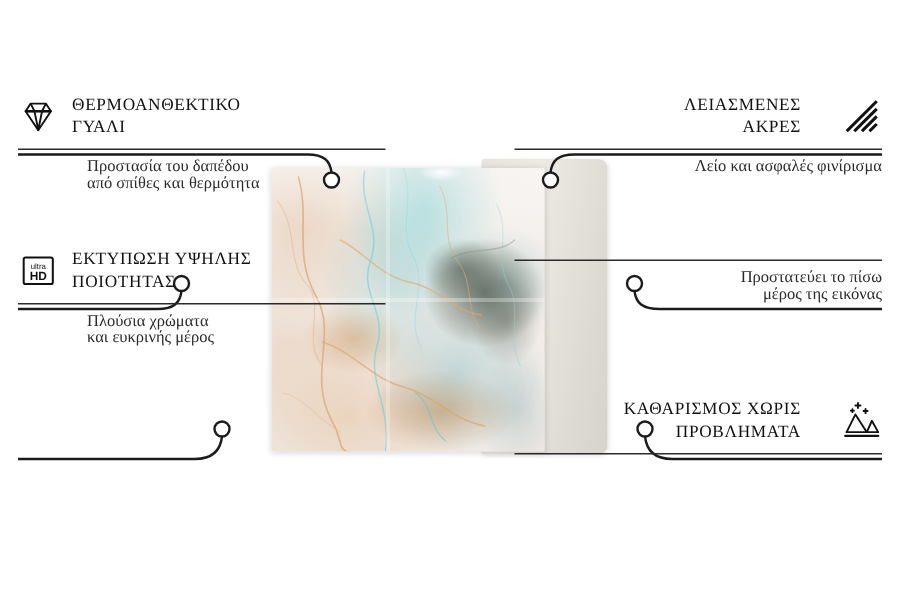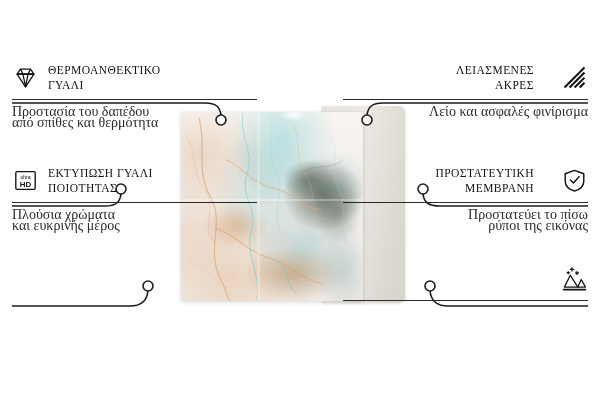--- a/index.html
+++ b/index.html
@@ -100,24 +100,25 @@
     letter-spacing:.45px;
     color:#111;
     white-space:pre-line;
   }
   .f-icon { width:27px; height:27px; flex:0 0 27px; color:#737373; }
   .f-icon svg { display:block; width:100%; height:100%; }
 
   .rule { height:1px; background:#2a2a2a; margin:7px 0 6px; }
   .feature.left  .rule { margin-left:0; }
   .f-desc {
-    font-size:14px;
+    font-size:11px;
     line-height:11.4px;
     color:#2b2b2b;
     white-space:pre-line;
+    margin-left:46px;
   }
 
   
   .row1 { top:63px; }
   .row2 { top:166px; }
   .row3 { top:266px; }
 
   
   .links { position:absolute; inset:0; pointer-events:none; }
 </style>
@@ -202,21 +203,21 @@
 
   <div class="feature left row2">
     <div class="f-head">
       <span class="f-icon">
         <svg viewBox="0 0 32 32">
           <rect x="4.5" y="5.5" width="23" height="21" rx="1.5" fill="none" stroke="#111" stroke-width="1.6"></rect>
           <text x="16" y="14.6" text-anchor="middle" font-family="Liberation Sans, sans-serif" font-size="6.2" fill="#111">ultra</text>
           <text x="16" y="23.4" text-anchor="middle" font-family="Liberation Sans, sans-serif" font-size="9.4" font-weight="bold" fill="#111">HD</text>
         </svg>
       </span>
-      <span class="f-title">ΕΚΤΥΠΩΣΗ ΓΥΑΛΙ
+      <span class="f-title">ΕΚΤΥΠΩΣΗ ΥΨΗΛΗΣ
 ΠΟΙΟΤΗΤΑΣ</span>
     </div>
     <div class="rule"></div>
     <div class="f-desc">Πλούσια χρώματα
 και ευκρινής μέρος</div>
   </div>
 
 
   <div class="feature right row1">
     <div class="f-head">
@@ -231,39 +232,29 @@
             <path d="M23 27 L27 23"></path>
           </g>
         </svg>
       </span>
     </div>
     <div class="rule"></div>
     <div class="f-desc">Λείο και ασφαλές φινίρισμα</div>
   </div>
 
   <div class="feature right row2">
-    <div class="f-head">
-      <span class="f-title">ΠΡΟΣΤΑΤΕΥΤΙΚΗ
-ΜΕΜΒΡΑΝΗ</span>
-      <span class="f-icon">
-        <svg viewBox="0 0 32 32">
-          <g fill="none" stroke="#111" stroke-width="1.7" stroke-linejoin="round" stroke-linecap="round">
-            <path d="M16 4 L27 8 V16.5 C27 22.5 22 26.8 16 28.5 C10 26.8 5 22.5 5 16.5 V8 Z"></path>
-            <path d="M11 15.4 L14.8 19 L21.4 11.6"></path>
-          </g>
-        </svg>
-      </span>
-    </div>
     <div class="rule"></div>
     <div class="f-desc">Προστατεύει το πίσω
-ρύποι της εικόνας</div>
+μέρος της εικόνας</div>
   </div>
 
   <div class="feature right row3">
     <div class="f-head">
+      <span class="f-title">ΚΑΘΑΡΙΣΜΟΣ ΧΩΡΙΣ
+ΠΡΟΒΛΗΜΑΤΑ</span>
       <span class="f-icon">
         <svg viewBox="0 0 32 32">
           <g fill="none" stroke="#111" stroke-width="1.5" stroke-linejoin="round" stroke-linecap="round">
             <path d="M4 25 L11 11 L20 25 Z"></path>
             <path d="M20 25 L24 16 L29 25 Z"></path>
             <path d="M3 28 H29" stroke-width="1.8"></path>
             <path d="M13 6 L13 2 M11 4 H15"></path>
             <path d="M19 10 L19 6.6 M17.4 8.3 H20.6"></path>
             <path d="M8.6 9.2 L8.6 6.8 M7.4 8 H9.8"></path>
           </g>

